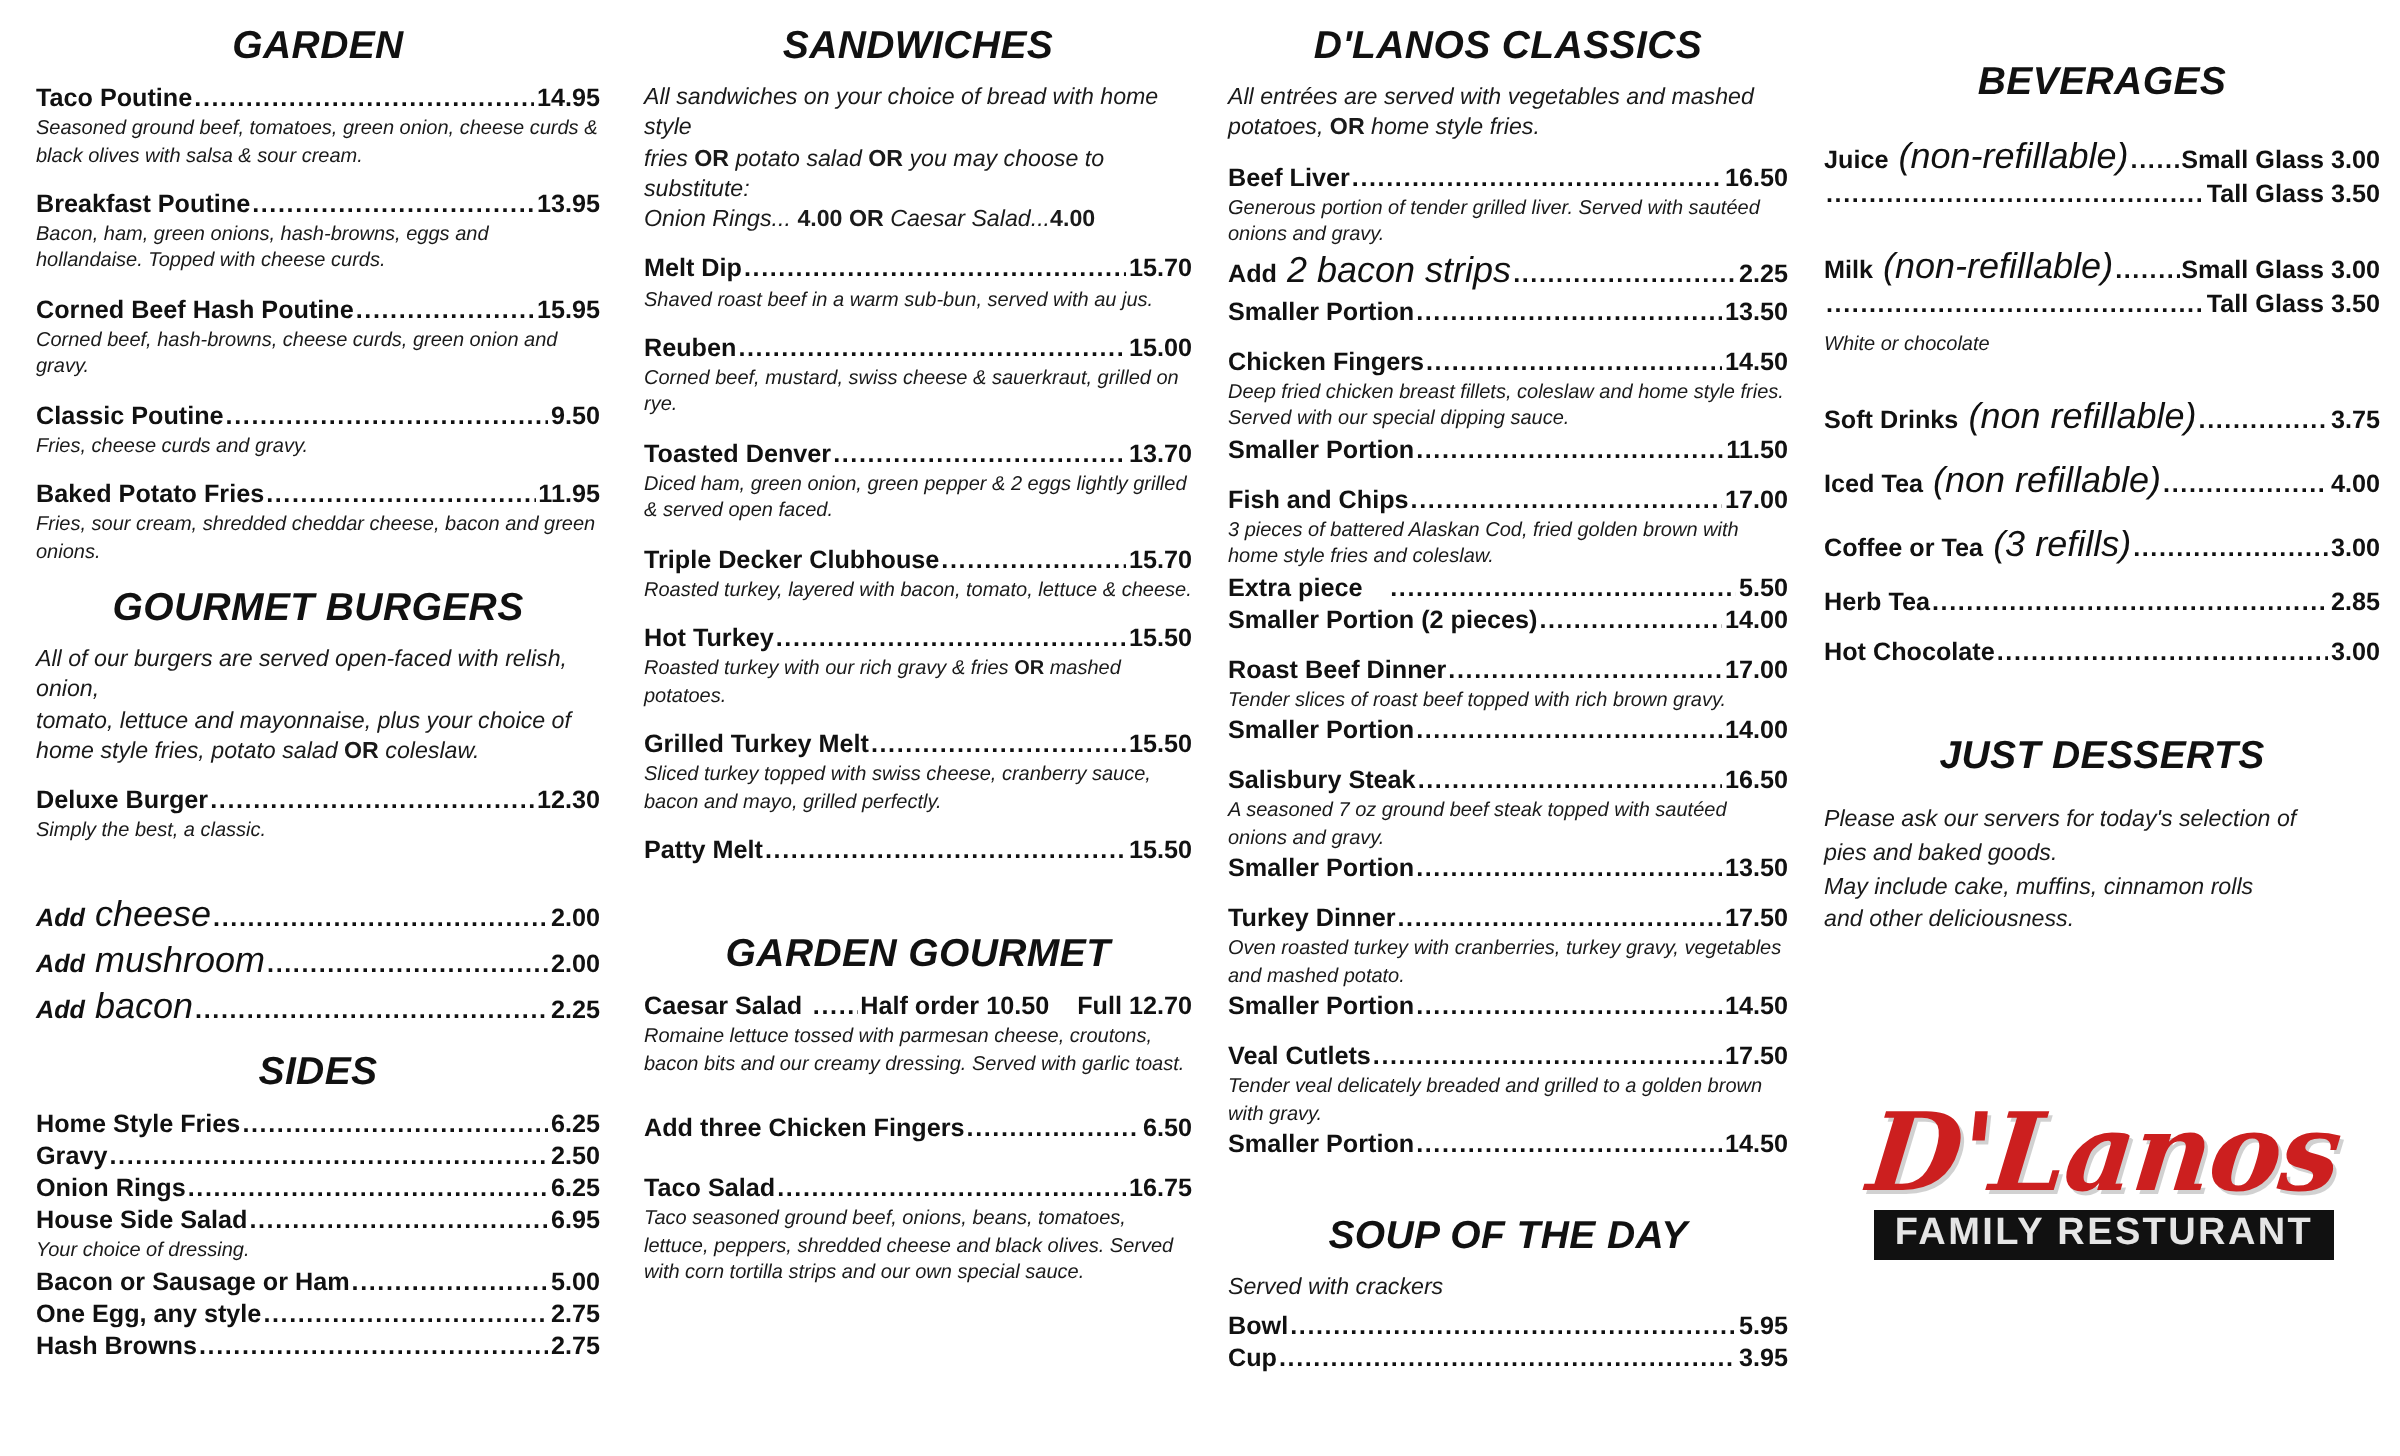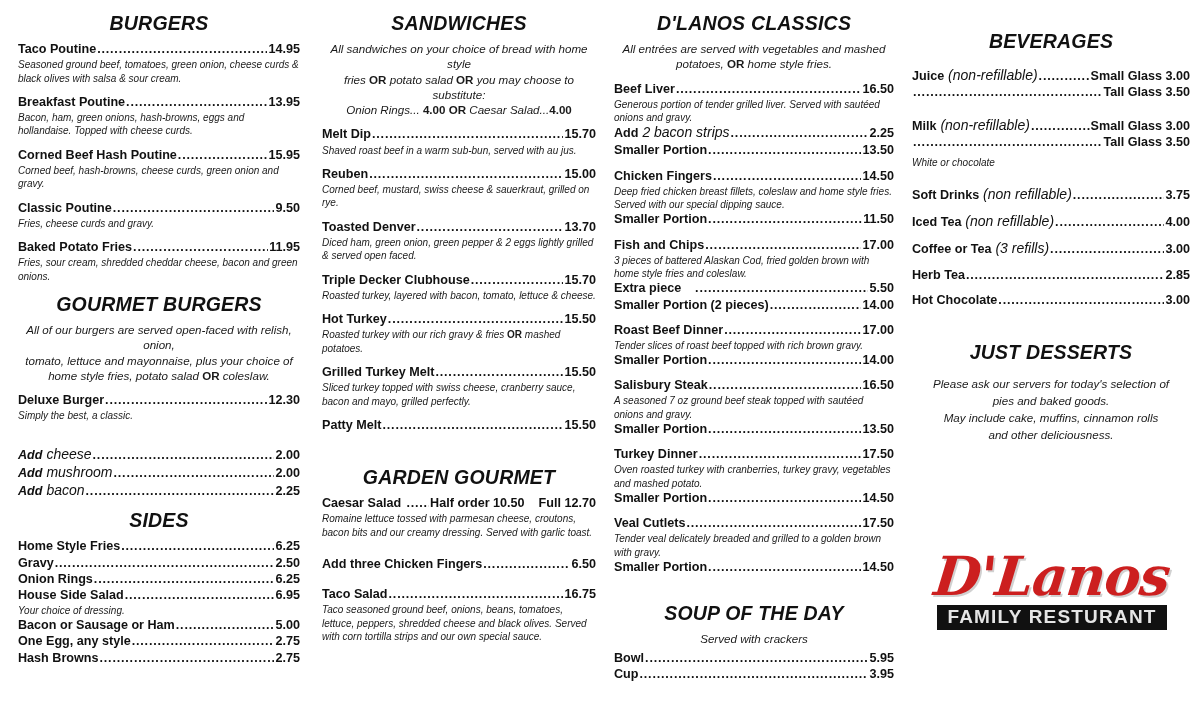--- a/index.html
+++ b/index.html
@@ -32,21 +32,20 @@
     text-align: center;
     font-weight: bold;
     font-style: italic;
     font-size: 19.5px;
     letter-spacing: 0.2px;
     margin: 4px 0 6px 0;
     color: #111;
   }
   .section-title.tight { margin-top: 10px; }
   .section-note {
-    text-align: center;
     font-style: italic;
     font-size: 11.6px;
     line-height: 1.32;
     margin: 0 0 9px 0;
     color: #1a1a1a;
   }
 
   .item { margin-bottom: 9px; }
   .item.tight { margin-bottom: 3px; }
 
@@ -66,21 +65,21 @@
     white-space: nowrap;
     font-weight: bold;
     letter-spacing: 0.8px;
     margin: 0 1px;
     color: #111;
   }
   .row .pr { flex: 0 0 auto; font-weight: bold; }
   .row .qual {
     font-weight: normal;
     font-style: italic;
-    font-size: 14px;
+    font-size: 18px;
   }
 
   .desc {
     font-style: italic;
     font-size: 10px;
     line-height: 1.34;
     margin: 1px 0 0 0;
     color: #1a1a1a;
   }
   .desc.just { text-align: justify; }
@@ -123,21 +122,21 @@
     line-height: 1.05;
   }
 </style>
 </head>
 <body>
 
 <div class="menu-page">
 
   <div class="col col-1">
 
-    <div class="section-title">BURGERS</div>
+    <div class="section-title">GARDEN</div>
 
     <div class="item">
       <div class="row">
         <span class="nm">Taco Poutine</span>
         <span class="leader">......................................................................</span>
         <span class="pr">14.95</span>
       </div>
       <div class="desc">Seasoned ground beef, tomatoes, green onion, cheese curds &amp; black olives with salsa &amp; sour cream.</div>
     </div>
 

